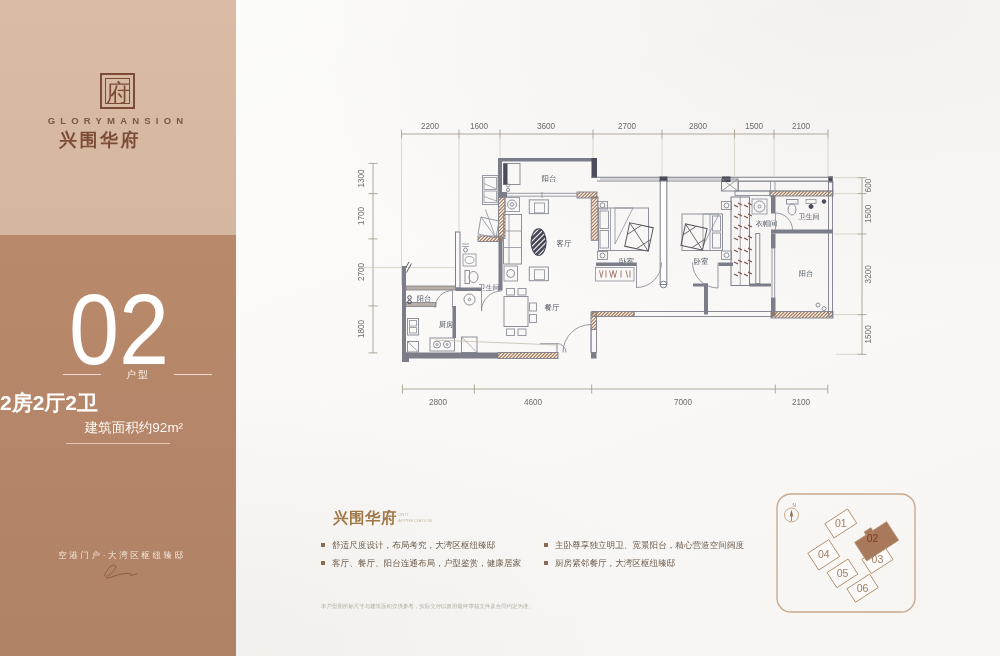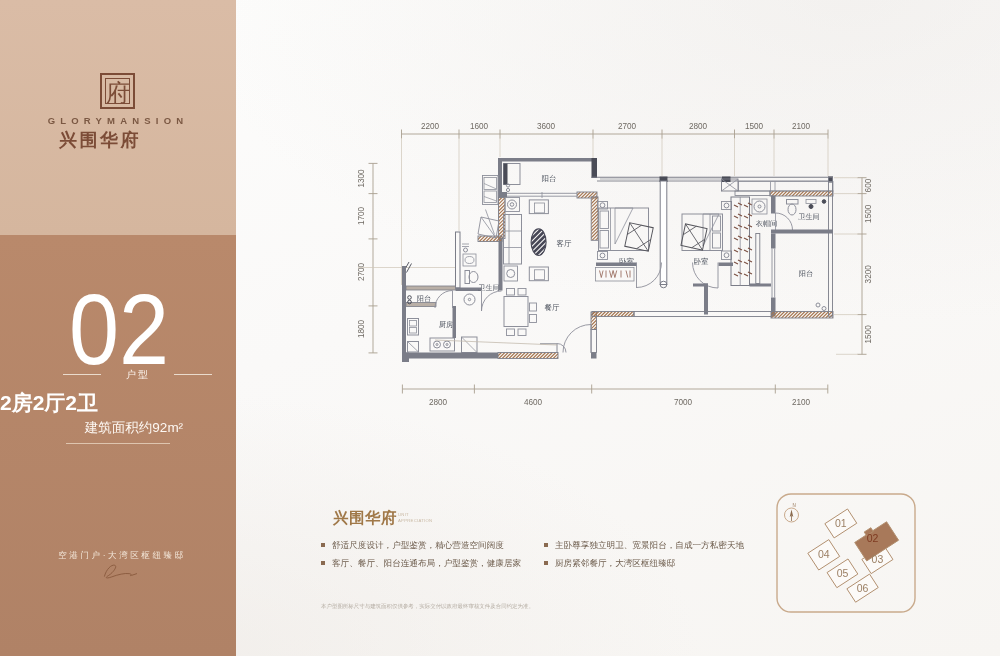--- a/index.html
+++ b/index.html
@@ -512,17 +512,17 @@
 <div class="hx">户型</div>
 <div class="r221">2房2厅2卫</div>
 <div class="area">建筑面积约92m²</div>
 <div class="uline"></div>
 <div class="tag">空港门户·大湾区枢纽臻邸</div>
 <svg style="position:absolute;left:92px;top:561px" width="52" height="22" viewBox="0 0 60 26">
 <path d="M14 18 C16 10 22 4 26 5 C30 6 24 14 19 17 C14 20 16 21 22 19 C30 16 38 14 44 15 C48 16 42 18 46 17 L52 15" fill="none" stroke="#8a5a3e" stroke-width="1.1" stroke-linecap="round"></path>
 </svg>
 <div class="appre-t">兴围华府</div>
 <div class="appre-e">UNIT<br>APPRECIATION</div>
-<div class="blt" style="left:332px;top:540px">舒适尺度设计，户型鉴赏，精心营造空间阔度</div>
+<div class="blt" style="left:332px;top:540px">舒适尺度设计，布局考究，大湾区枢纽臻邸</div>
 <div class="blt" style="left:332px;top:558px">客厅、餐厅、阳台连通布局，户型鉴赏，健康居家</div>
-<div class="blt" style="left:555px;top:540px">主卧尊享独立明卫、宽景阳台，自成一方私密天地</div>
+<div class="blt" style="left:555px;top:540px">主卧尊享独立明卫、宽景阳台，精心营造空间阔度</div>
 <div class="blt" style="left:555px;top:558px">厨房紧邻餐厅，大湾区枢纽臻邸</div>
 <div class="fnote">本户型图所标尺寸与建筑面积仅供参考，实际交付以政府最终审核文件及合同约定为准。</div>
 
 </body></html>

